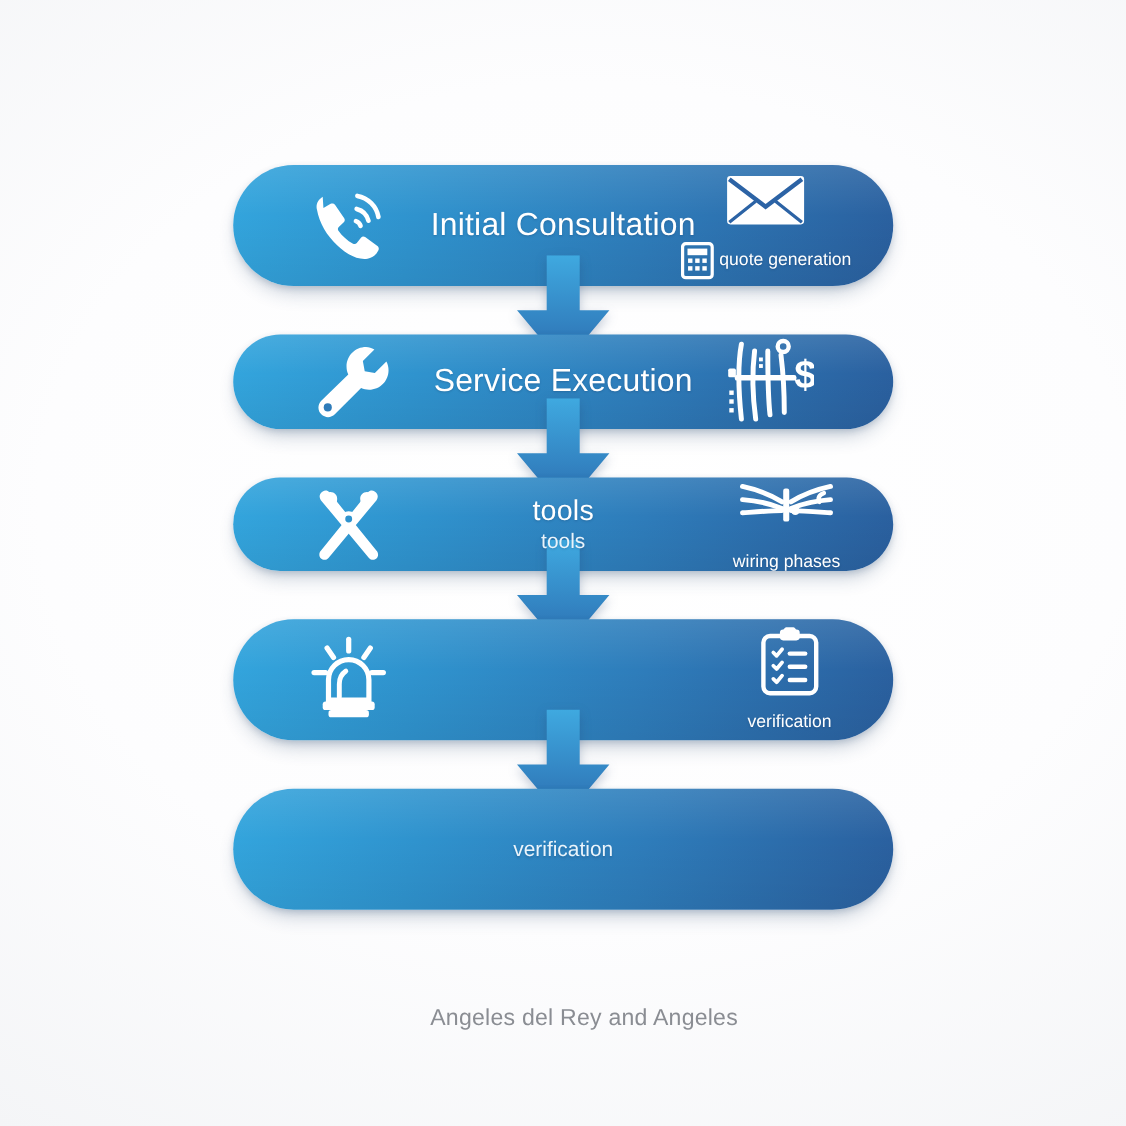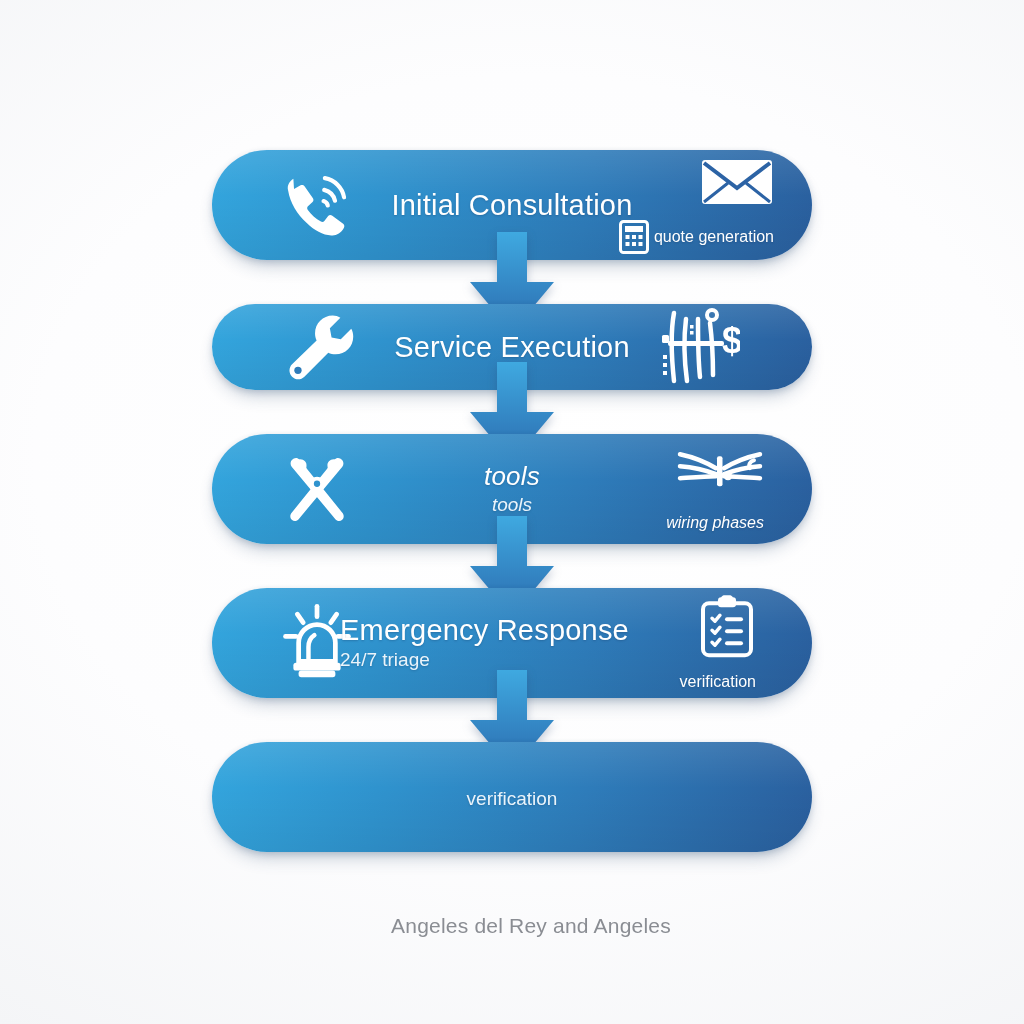--- a/index.html
+++ b/index.html
@@ -101,21 +101,21 @@
     white-space: nowrap;
   }
 
   
   .right-cluster {
     position: absolute;
     top: 50%;
     transform: translateY(-50%);
     display: flex;
     flex-direction: column;
-    align-items: flex-end;
+    align-items: center;
     gap: 12px;
   }
   .right-cluster svg { display:block; }
 
   .side-label {
     color: #ffffff;
     font-size: 16px;
     line-height: 1.1;
     text-shadow: 0 1px 2px rgba(20,50,90,0.3);
     white-space: nowrap;
@@ -265,21 +265,21 @@
             <linearGradient id="ag2" x1="0" y1="0" x2="0" y2="1">
               <stop offset="0%" stop-color="#3fa9e0"></stop>
               <stop offset="100%" stop-color="#2b6bae"></stop>
             </linearGradient>
           </defs>
           <path d="M33 0 L63 0 L63 50 L90 50 L48 100 L6 50 L33 50 Z" fill="url(#ag2)"></path>
         </svg>
       </div>
     </div>
 
-    <div class="card" style="height:110px;font-style:italic;">
+    <div class="card" style="height:85px;">
       <div class="card-inner">
         <div class="icon-left">
           <svg viewBox="0 0 64 64">
             <g fill="#fff">
               <path d="M14 9c-2.2 1.2-2.8 4-1.3 6L46 55c1.3 1.6 3.7 1.8 5.2.4 1.5-1.4 1.5-3.8.1-5.3L18.6 9.6C17.4 8.2 15.6 8 14 9z"></path>
               <path d="M50 9c2.2 1.2 2.8 4 1.3 6L18 55c-1.3 1.6-3.7 1.8-5.2.4-1.5-1.4-1.5-3.8-.1-5.3L45.4 9.6C46.6 8.2 48.4 8 50 9z"></path>
               <path d="M17 10c3.5-1.8 7.5.8 7 4.6l-.8 6.2-7.8-8.4L17 10z"></path>
               <path d="M47 10c-3.5-1.8-7.5.8-7 4.6l.8 6.2 7.8-8.4L47 10z"></path>
               <circle cx="32" cy="28" r="5.4"></circle>
             </g>
@@ -338,24 +338,20 @@
               <path d="M8 27h8"></path>
               <path d="M56 27h-8"></path>
             </g>
             <path d="M32 18c-7.7 0-14 6.3-14 14v14h28V32c0-7.7-6.3-14-14-14z" fill="none" stroke="#fff" stroke-width="3.6"></path>
             <path d="M30 26c-3 2-4.5 5-4.5 9v9" stroke="#fff" stroke-width="3.4" fill="none" stroke-linecap="round"></path>
             <rect x="14" y="47" width="36" height="6" rx="2" fill="#fff"></rect>
             <rect x="18" y="53" width="28" height="5" rx="2" fill="#fff"></rect>
           </svg>
         </div>
 
-        <div class="center-text lefty" style="left:48%;">
-          <div class="title">Emergency Response</div>
-          <div class="subtitle">24/7 triage</div>
-        </div>
 
         <div class="right-cluster" style="right:56px;">
           <span>
             <svg width="58" height="66" viewBox="0 0 58 66">
               <rect x="5" y="8" width="48" height="52" rx="6" fill="none" stroke="#fff" stroke-width="4"></rect>
               <path d="M22 8V6a7 7 0 0 1 14 0v2" fill="#fff"></path>
               <rect x="20" y="2" width="18" height="10" rx="3" fill="#fff"></rect>
               <g stroke="#fff" stroke-width="3.4" fill="none" stroke-linecap="round" stroke-linejoin="round">
                 <path d="M14 23l3 3 5-6"></path>
                 <path d="M14 35l3 3 5-6"></path>

